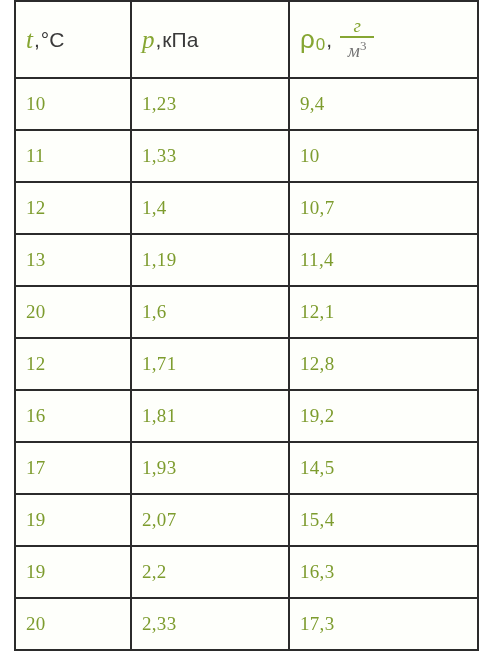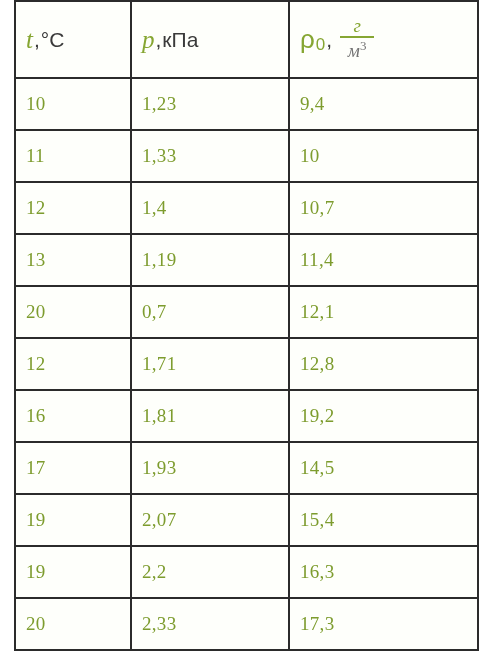--- a/index.html
+++ b/index.html
@@ -200,21 +200,21 @@
       </tr>
 
       <tr>
         <td>13</td>
         <td>1,19</td>
         <td>11,4</td>
       </tr>
 
       <tr>
         <td>20</td>
-        <td>0,7</td>
+        <td>1,6</td>
         <td>12,1</td>
       </tr>
 
       <tr>
         <td>12</td>
         <td>1,71</td>
         <td>12,8</td>
       </tr>
 
       <tr>

